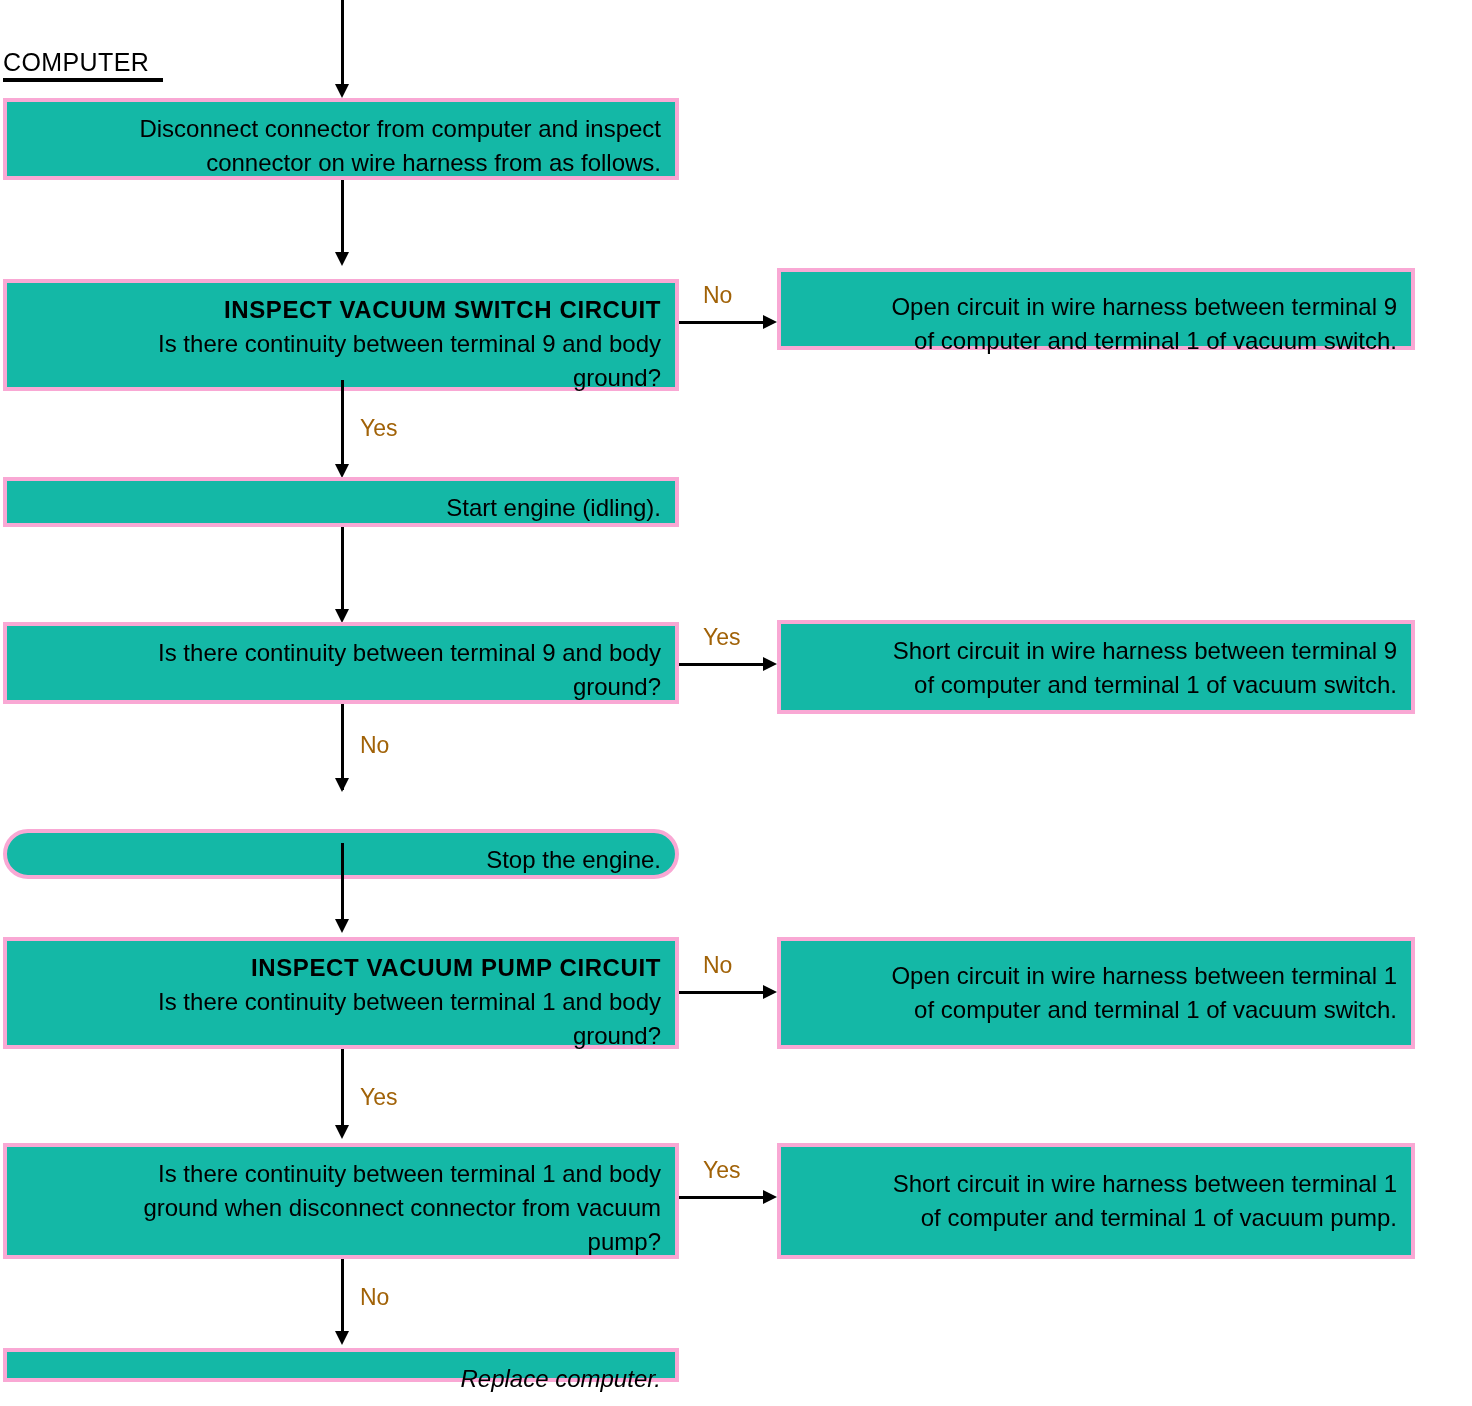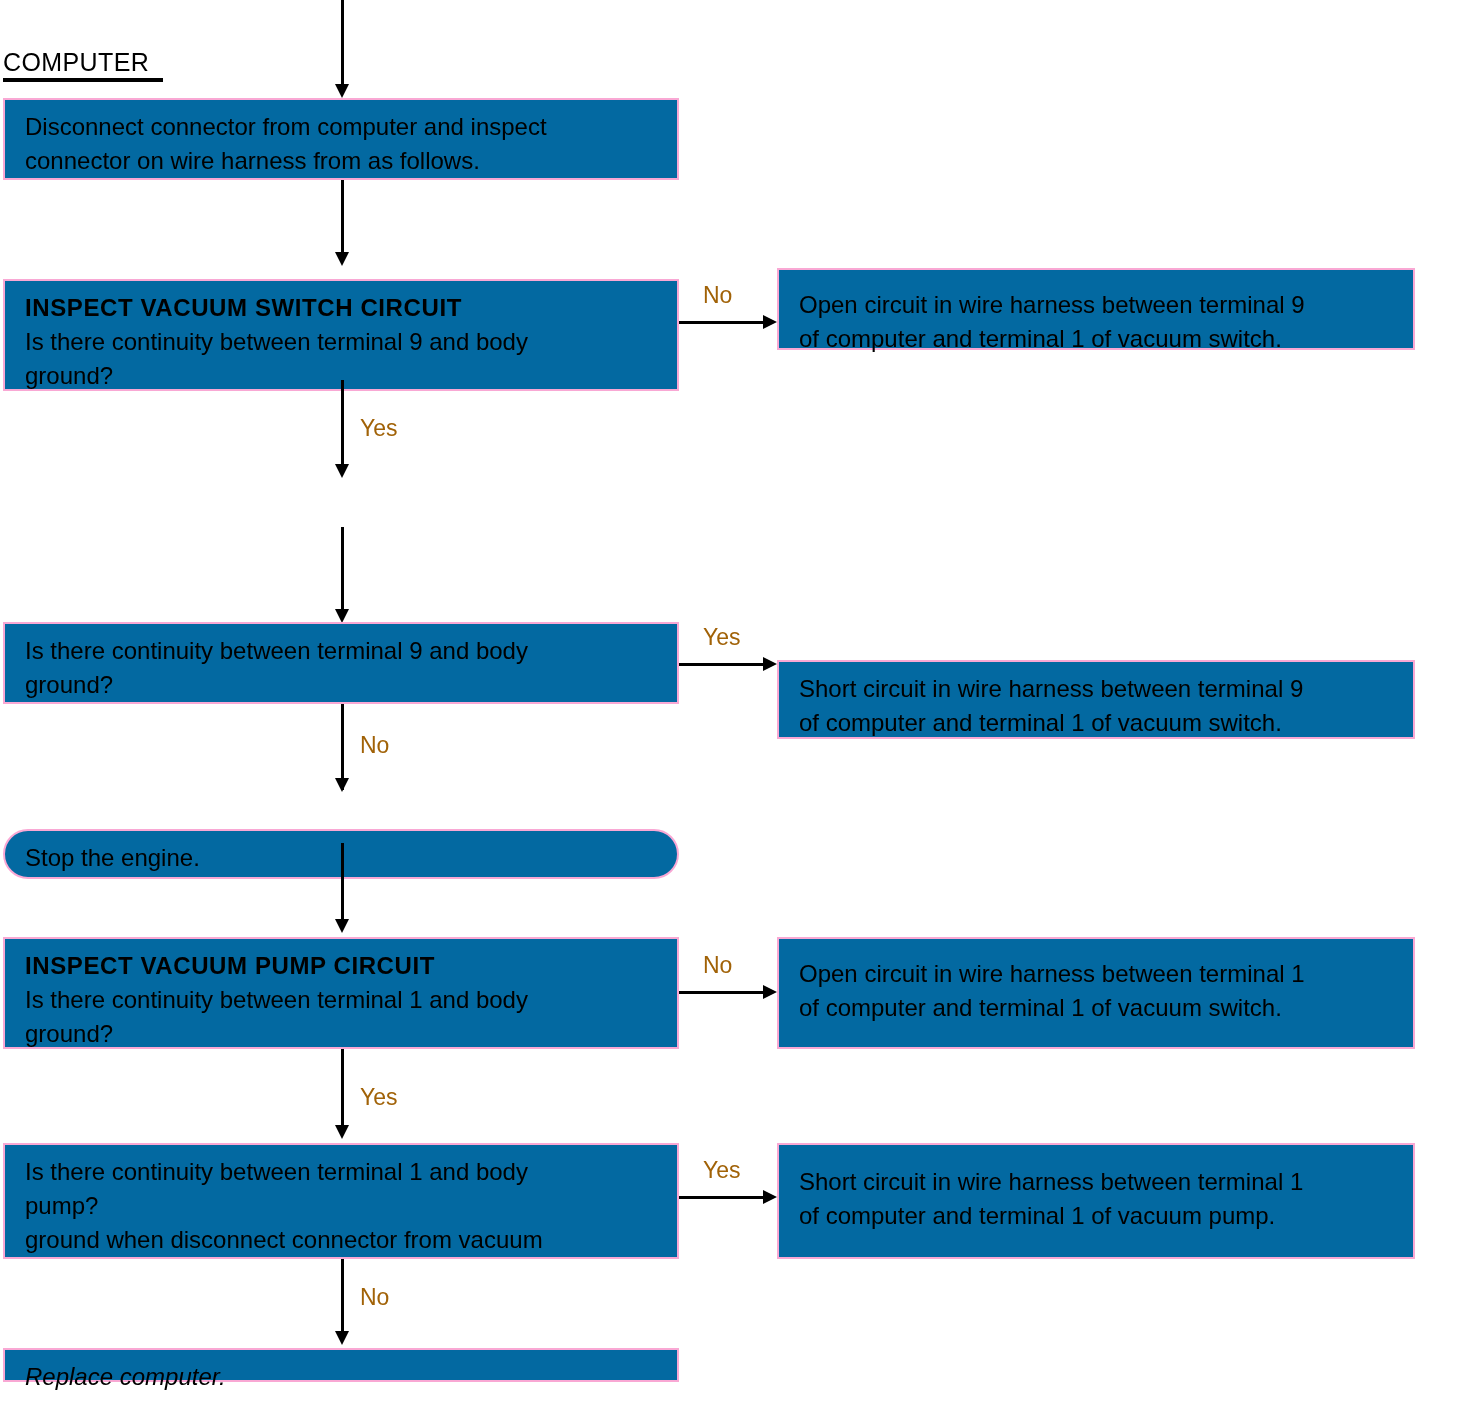--- a/index.html
+++ b/index.html
@@ -31,23 +31,24 @@
   .section-heading-rule {
     position: absolute;
     background: #000;
     height: 4px;
   }
 
   
   .node {
     position: absolute;
     box-sizing: border-box;
-    border: 2px solid #f9a8d4;
-    background: #0369a1;
+    border: 4px solid #f9a8d4;
+    background: #14b8a6;
     padding: 10px 14px 10px 20px;
+    text-align: right;
   }
   .node .line {
     font-size: 24px;
     line-height: 34px;
     white-space: nowrap;
     color: #000;
   }
   .node .line.bold {
     font-weight: bold;
     letter-spacing: 0.6px;
@@ -121,34 +122,37 @@
 
   <div class="node" style="left:777px; top:268px; width:638px; height:82px; padding-top:18px;">
     <div class="line">Open circuit in wire harness between terminal 9</div>
     <div class="line">of computer and terminal 1 of vacuum switch.</div>
   </div>
 
   <div class="vline" style="left:341px; top:380px; height:84px;"></div>
   <div class="arrow-down" style="left:335px; top:464px;"></div>
   <div class="branch-label" style="left:360px; top:417px;">Yes</div>
 
+  <div class="node" style="left:3px; top:477px; width:676px; height:50px;">
+    <div class="line">Start engine (idling).</div>
+  </div>
 
   <div class="vline" style="left:341px; top:527px; height:82px;"></div>
   <div class="arrow-down" style="left:335px; top:609px;"></div>
 
   <div class="node" style="left:3px; top:622px; width:676px; height:82px;">
     <div class="line">Is there continuity between terminal 9 and body</div>
     <div class="line">ground?</div>
   </div>
 
   <div class="hline" style="left:679px; top:663px; width:86px;"></div>
   <div class="arrow-right" style="left:763px; top:657px;"></div>
   <div class="branch-label" style="left:703px; top:626px;">Yes</div>
 
-  <div class="node" style="left:777px; top:620px; width:638px; height:79px;margin-top:40px;">
+  <div class="node" style="left:777px; top:620px; width:638px; height:94px;">
     <div class="line">Short circuit in wire harness between terminal 9</div>
     <div class="line">of computer and terminal 1 of vacuum switch.</div>
   </div>
 
   <div class="vline" style="left:341px; top:704px; height:86px;"></div>
   <div class="arrow-down" style="left:335px; top:778px;"></div>
   <div class="branch-label" style="left:360px; top:734px;">No</div>
 
   <div class="node" style="left:3px; top:829px; width:676px; height:50px;border-radius:25px;">
     <div class="line">Stop the engine.</div>
@@ -171,22 +175,22 @@
     <div class="line">Open circuit in wire harness between terminal 1</div>
     <div class="line">of computer and terminal 1 of vacuum switch.</div>
   </div>
 
   <div class="vline" style="left:341px; top:1049px; height:86px;"></div>
   <div class="arrow-down" style="left:335px; top:1125px;"></div>
   <div class="branch-label" style="left:360px; top:1086px;">Yes</div>
 
   <div class="node" style="left:3px; top:1143px; width:676px; height:116px;">
     <div class="line">Is there continuity between terminal 1 and body</div>
+    <div class="line">ground when disconnect connector from vacuum</div>
     <div class="line">pump?</div>
-    <div class="line">ground when disconnect connector from vacuum</div>
   </div>
 
   <div class="hline" style="left:679px; top:1196px; width:86px;"></div>
   <div class="arrow-right" style="left:763px; top:1190px;"></div>
   <div class="branch-label" style="left:703px; top:1159px;">Yes</div>
 
   <div class="node" style="left:777px; top:1143px; width:638px; height:116px; padding-top:20px;">
     <div class="line">Short circuit in wire harness between terminal 1</div>
     <div class="line">of computer and terminal 1 of vacuum pump.</div>
   </div>

